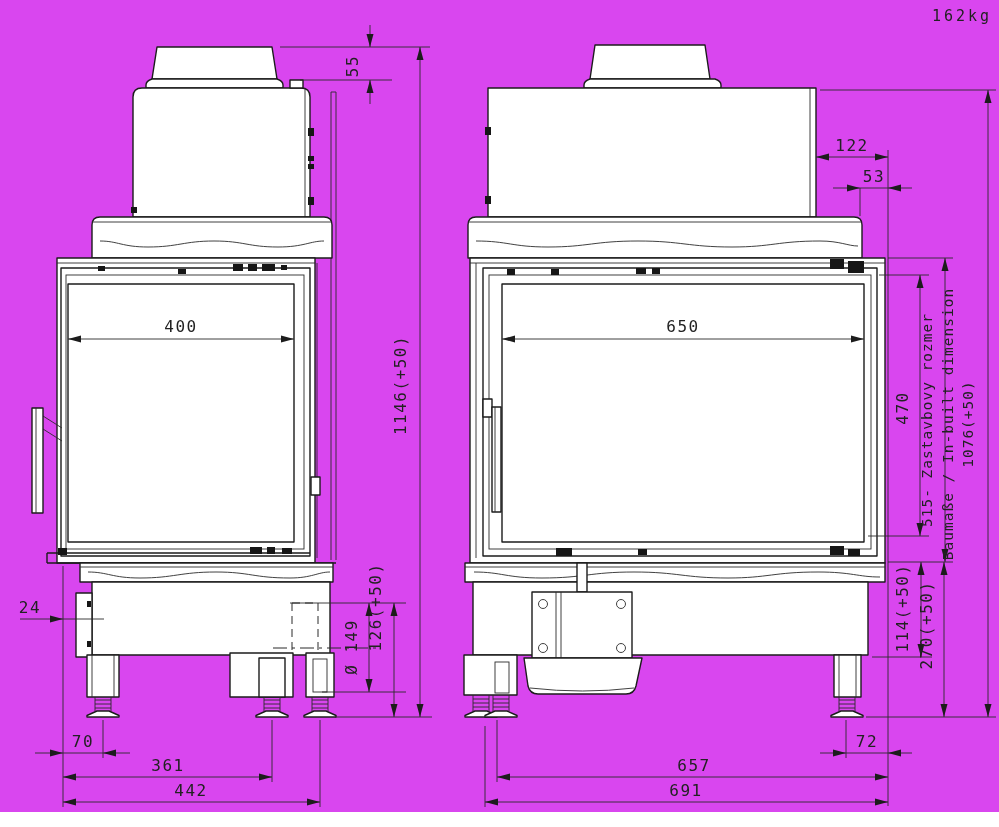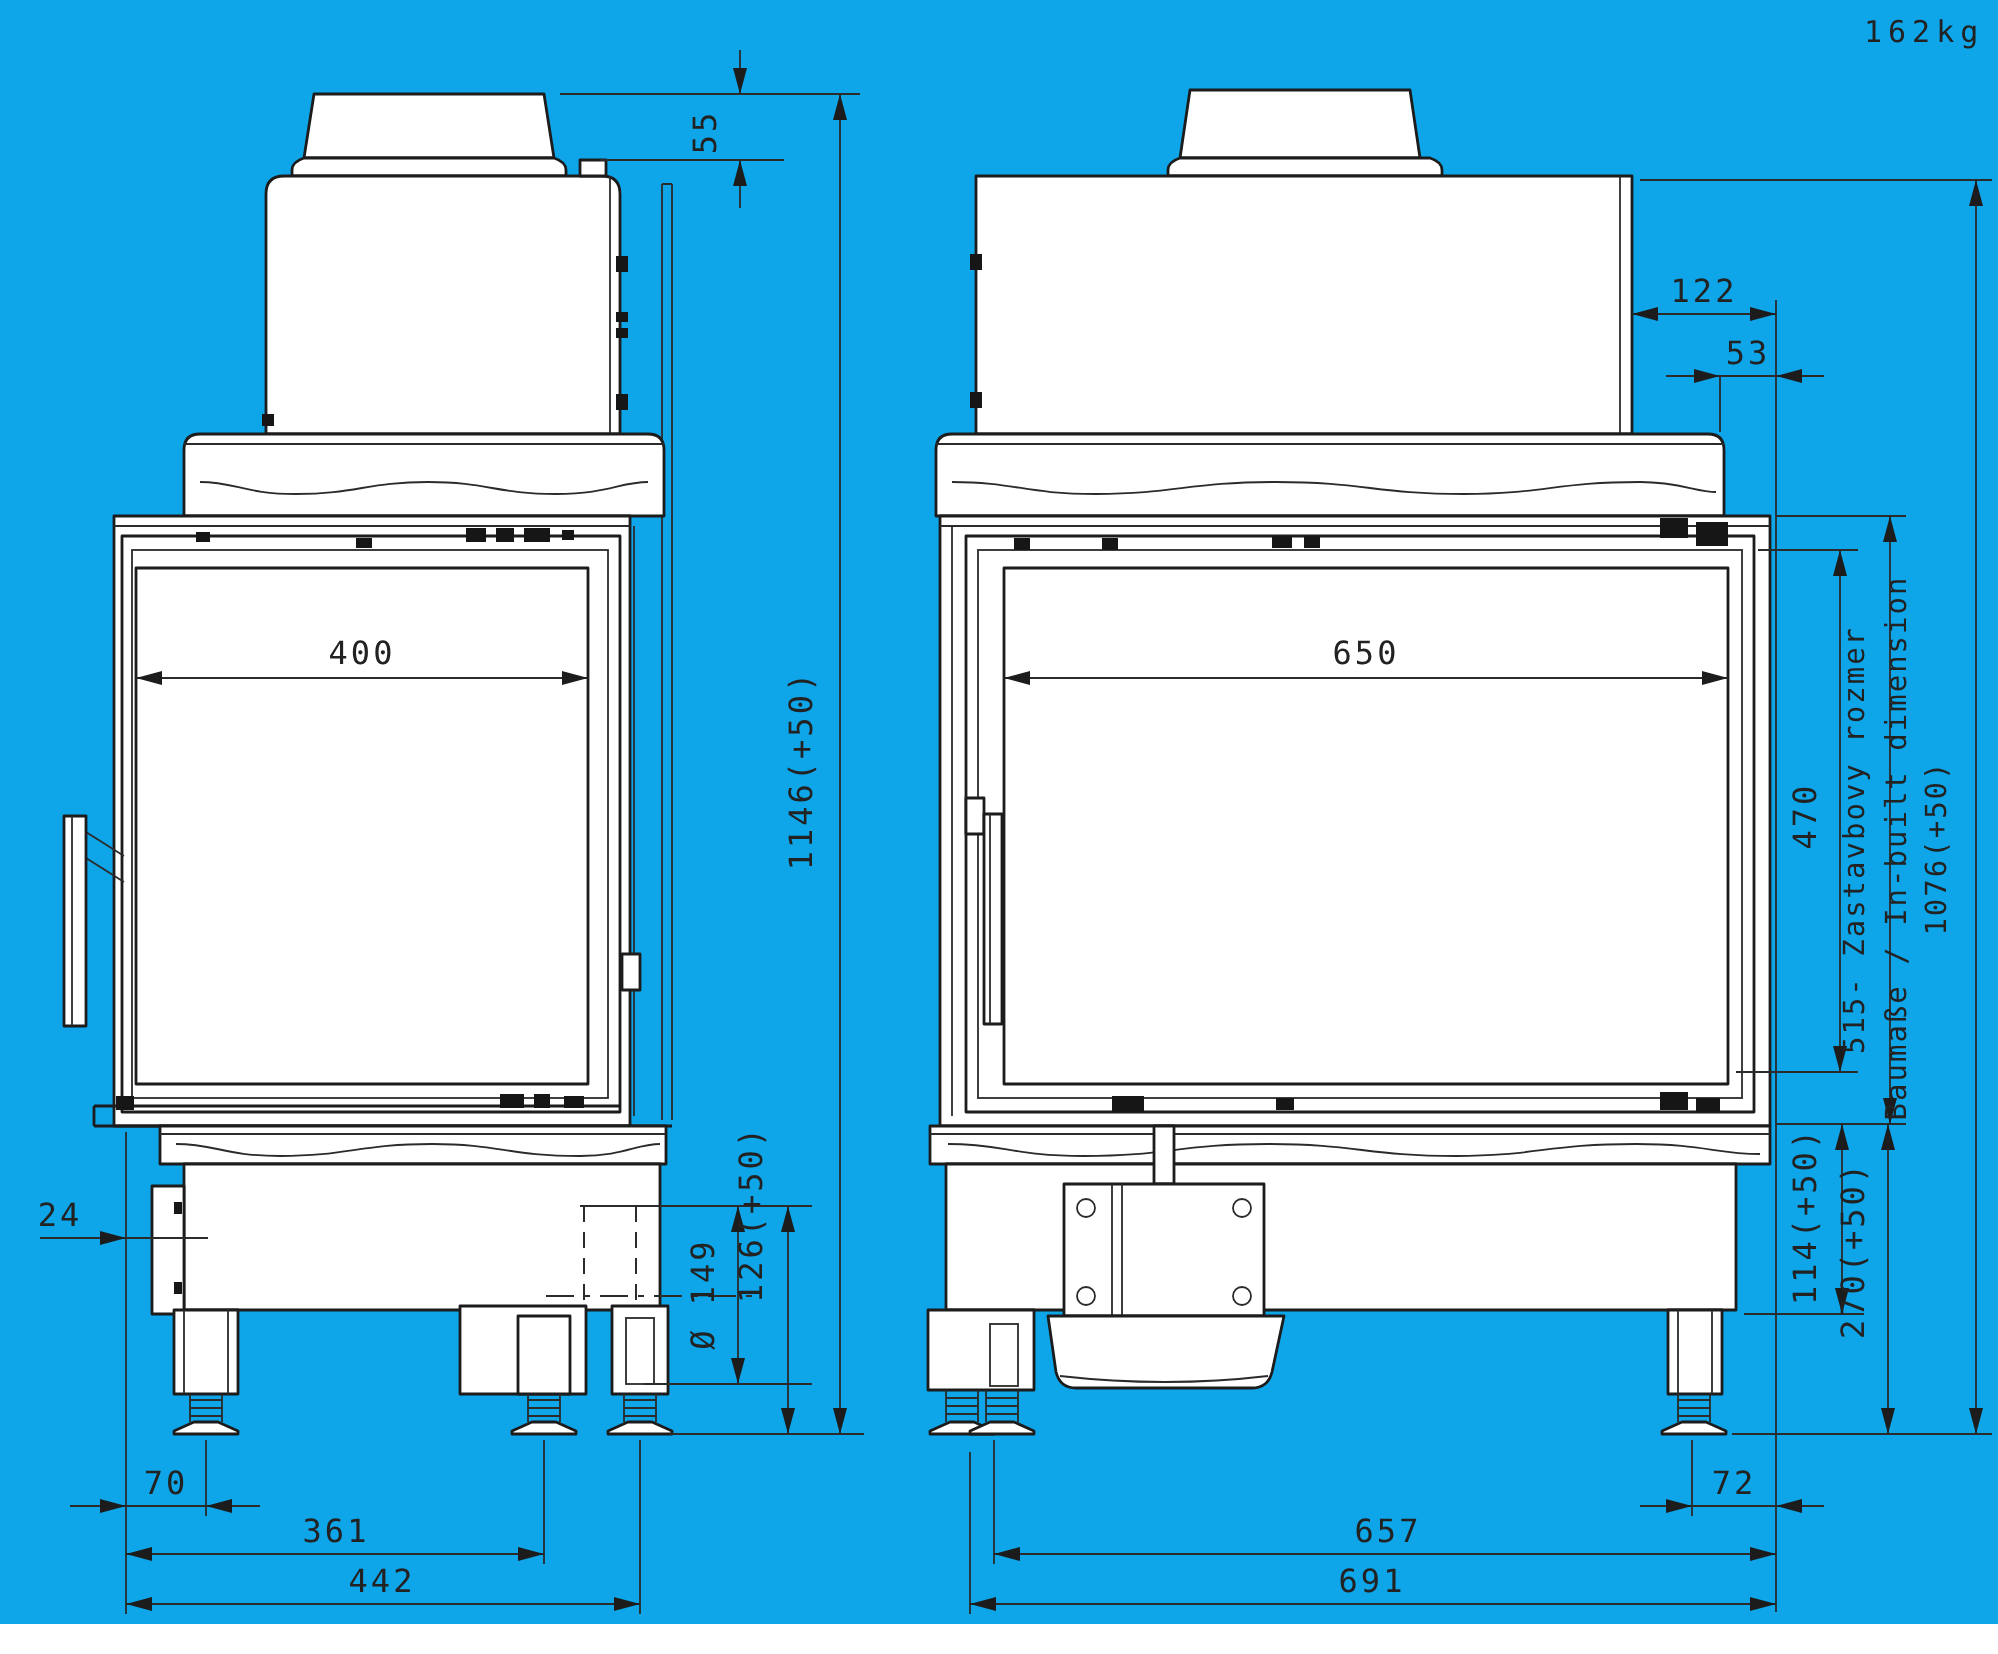--- a/index.html
+++ b/index.html
@@ -1,16 +1,16 @@
 <!DOCTYPE html>
 <html><head>
 <meta charset="utf-8">
 <style>
   html,body{margin:0;padding:0;background:#ffffff;}
-  .sheet{position:relative;width:999px;height:812px;background:#0ea5e9;overflow:hidden;}
+  .sheet{position:relative;width:999px;height:812px;background:#d946ef;overflow:hidden;}
   svg{display:block;}
   .p  {fill:#ffffff;stroke:#1c1c1c;stroke-width:1.4;stroke-linejoin:round;}
   .l  {fill:none;stroke:#1c1c1c;stroke-width:1.4;stroke-linejoin:round;}
   .lt {fill:none;stroke:#2b2b2b;stroke-width:0.9;}
   .dim{fill:none;stroke:#2b2b2b;stroke-width:0.9;}
   .dash{fill:none;stroke:#2b2b2b;stroke-width:1;stroke-dasharray:8 5;}
   .dashdot{fill:none;stroke:#2b2b2b;stroke-width:1;stroke-dasharray:14 5 3 5;}
   .arr{fill:#1c1c1c;stroke:none;}
   .bolt{fill:#161616;stroke:none;}
   text{font-family:"DejaVu Sans Mono","Liberation Mono",monospace;font-size:16px;fill:#222;letter-spacing:1.5px;}

